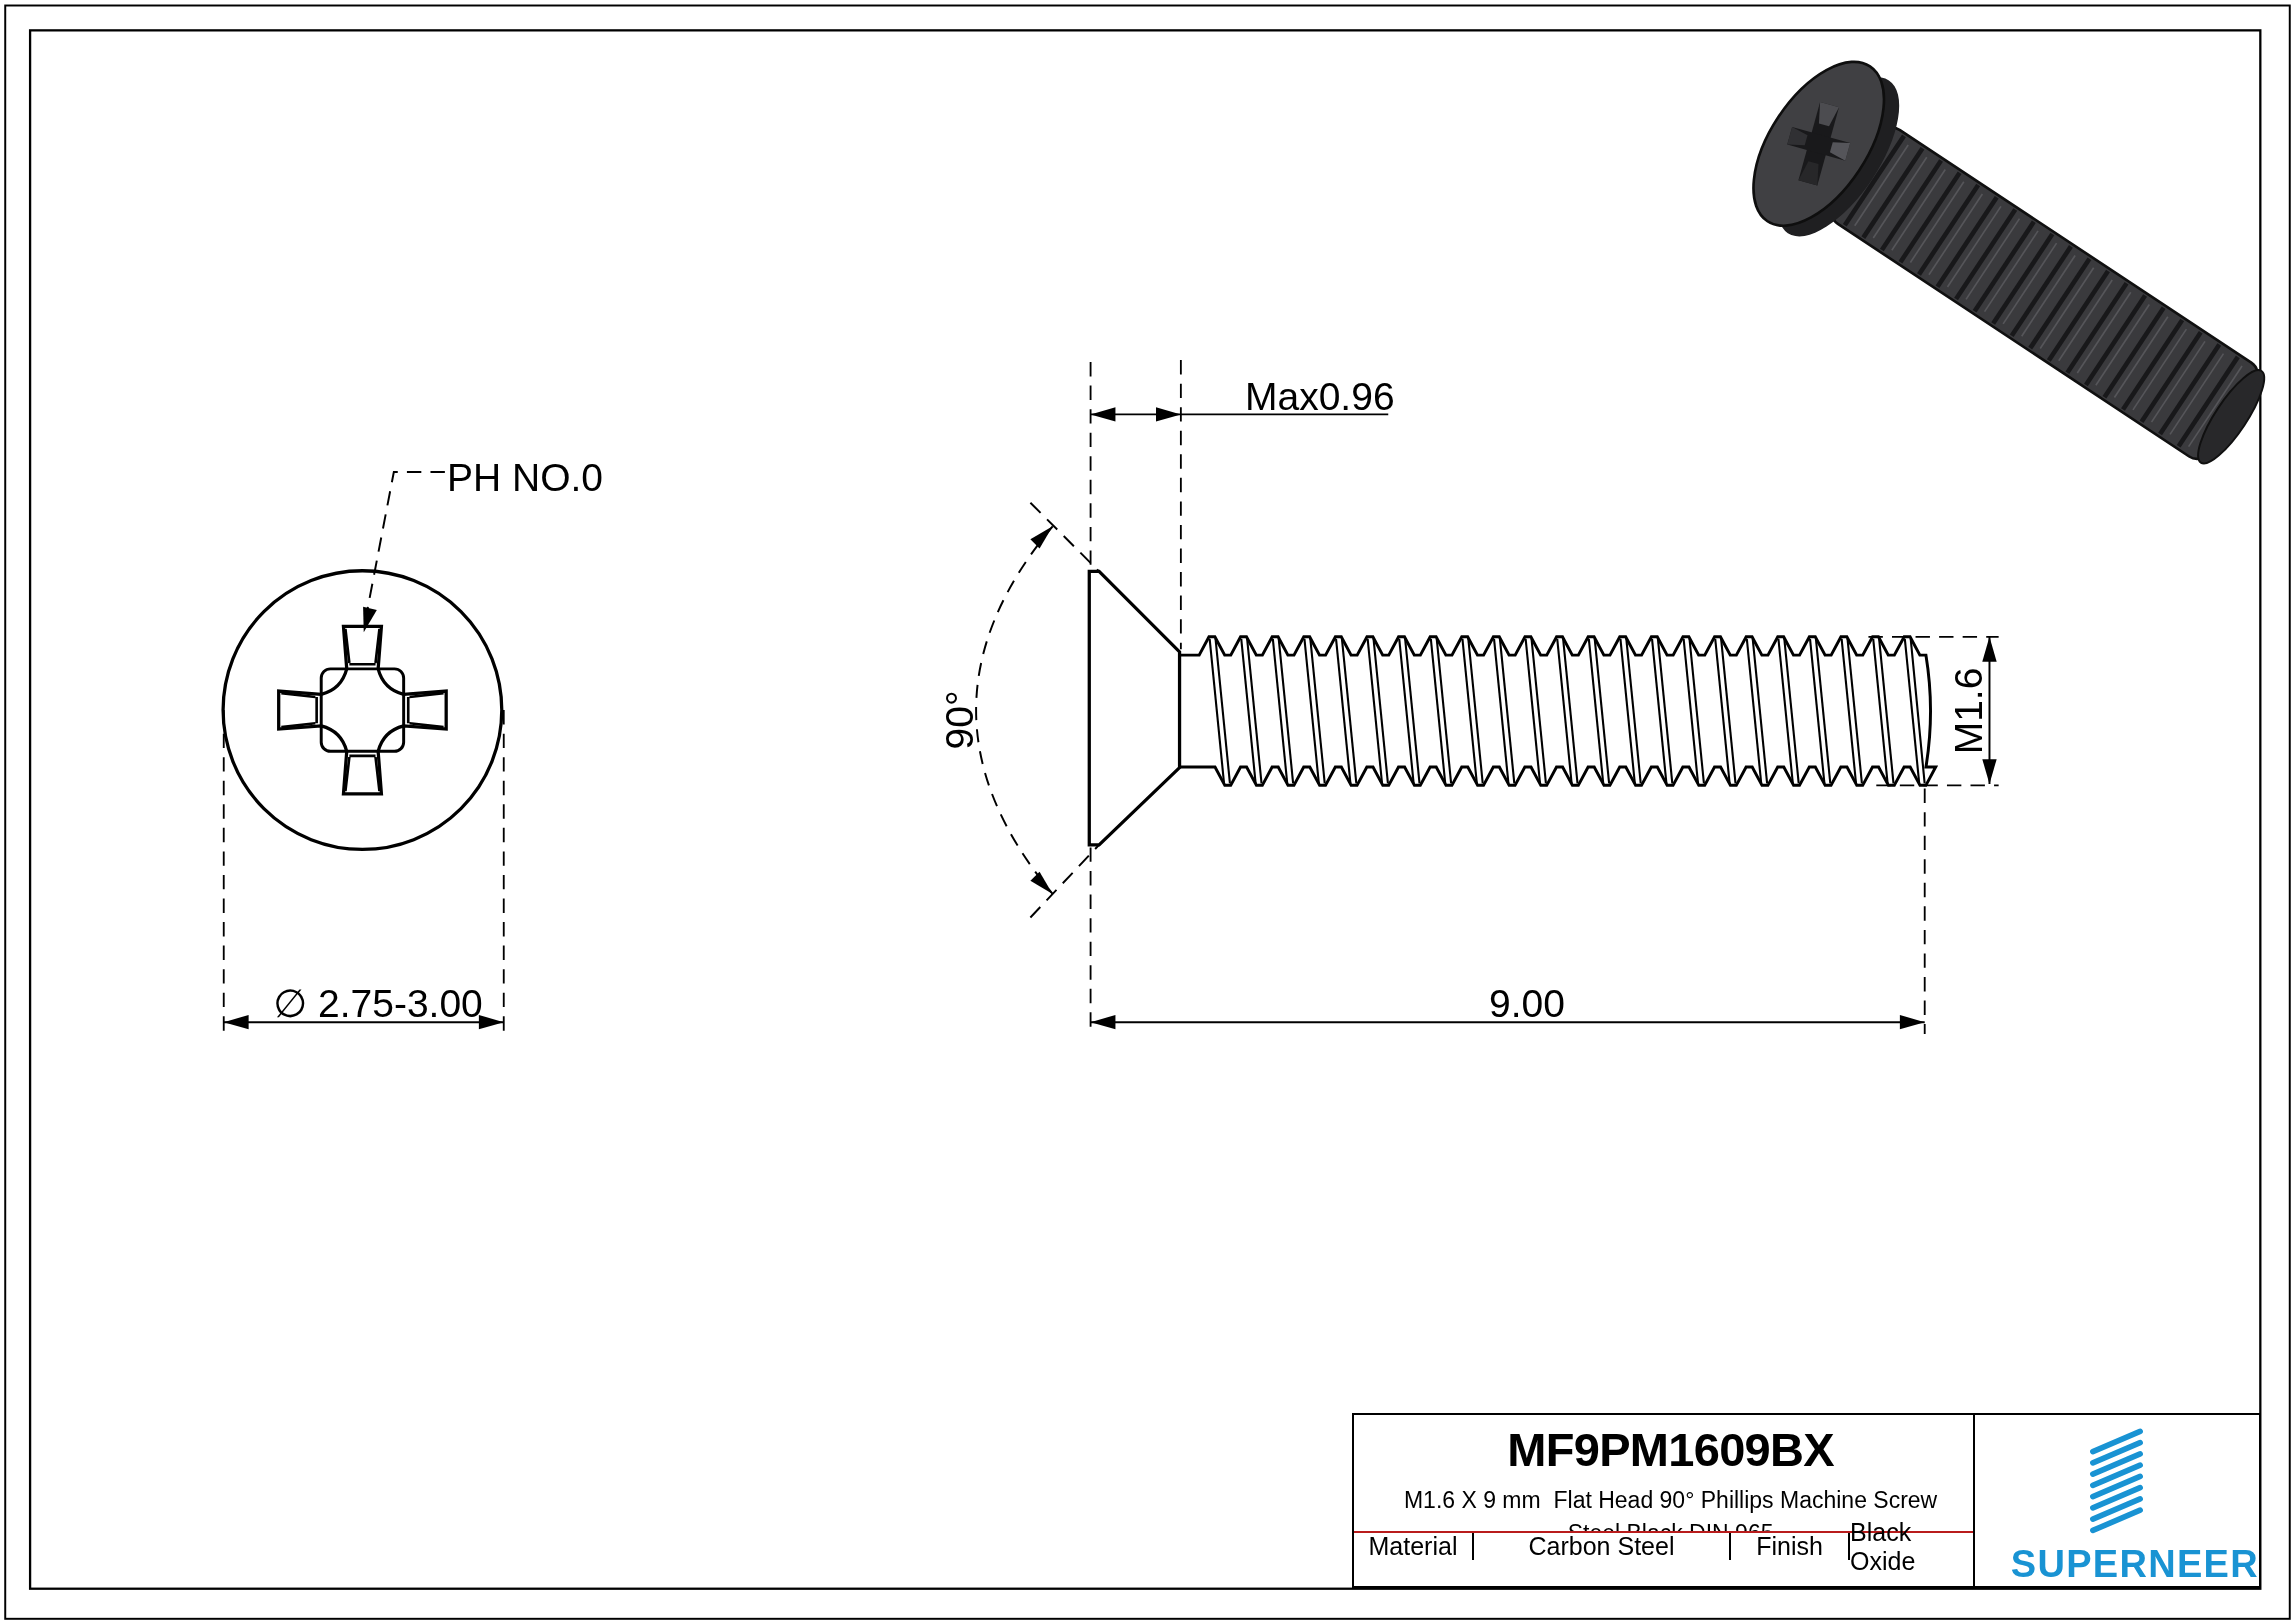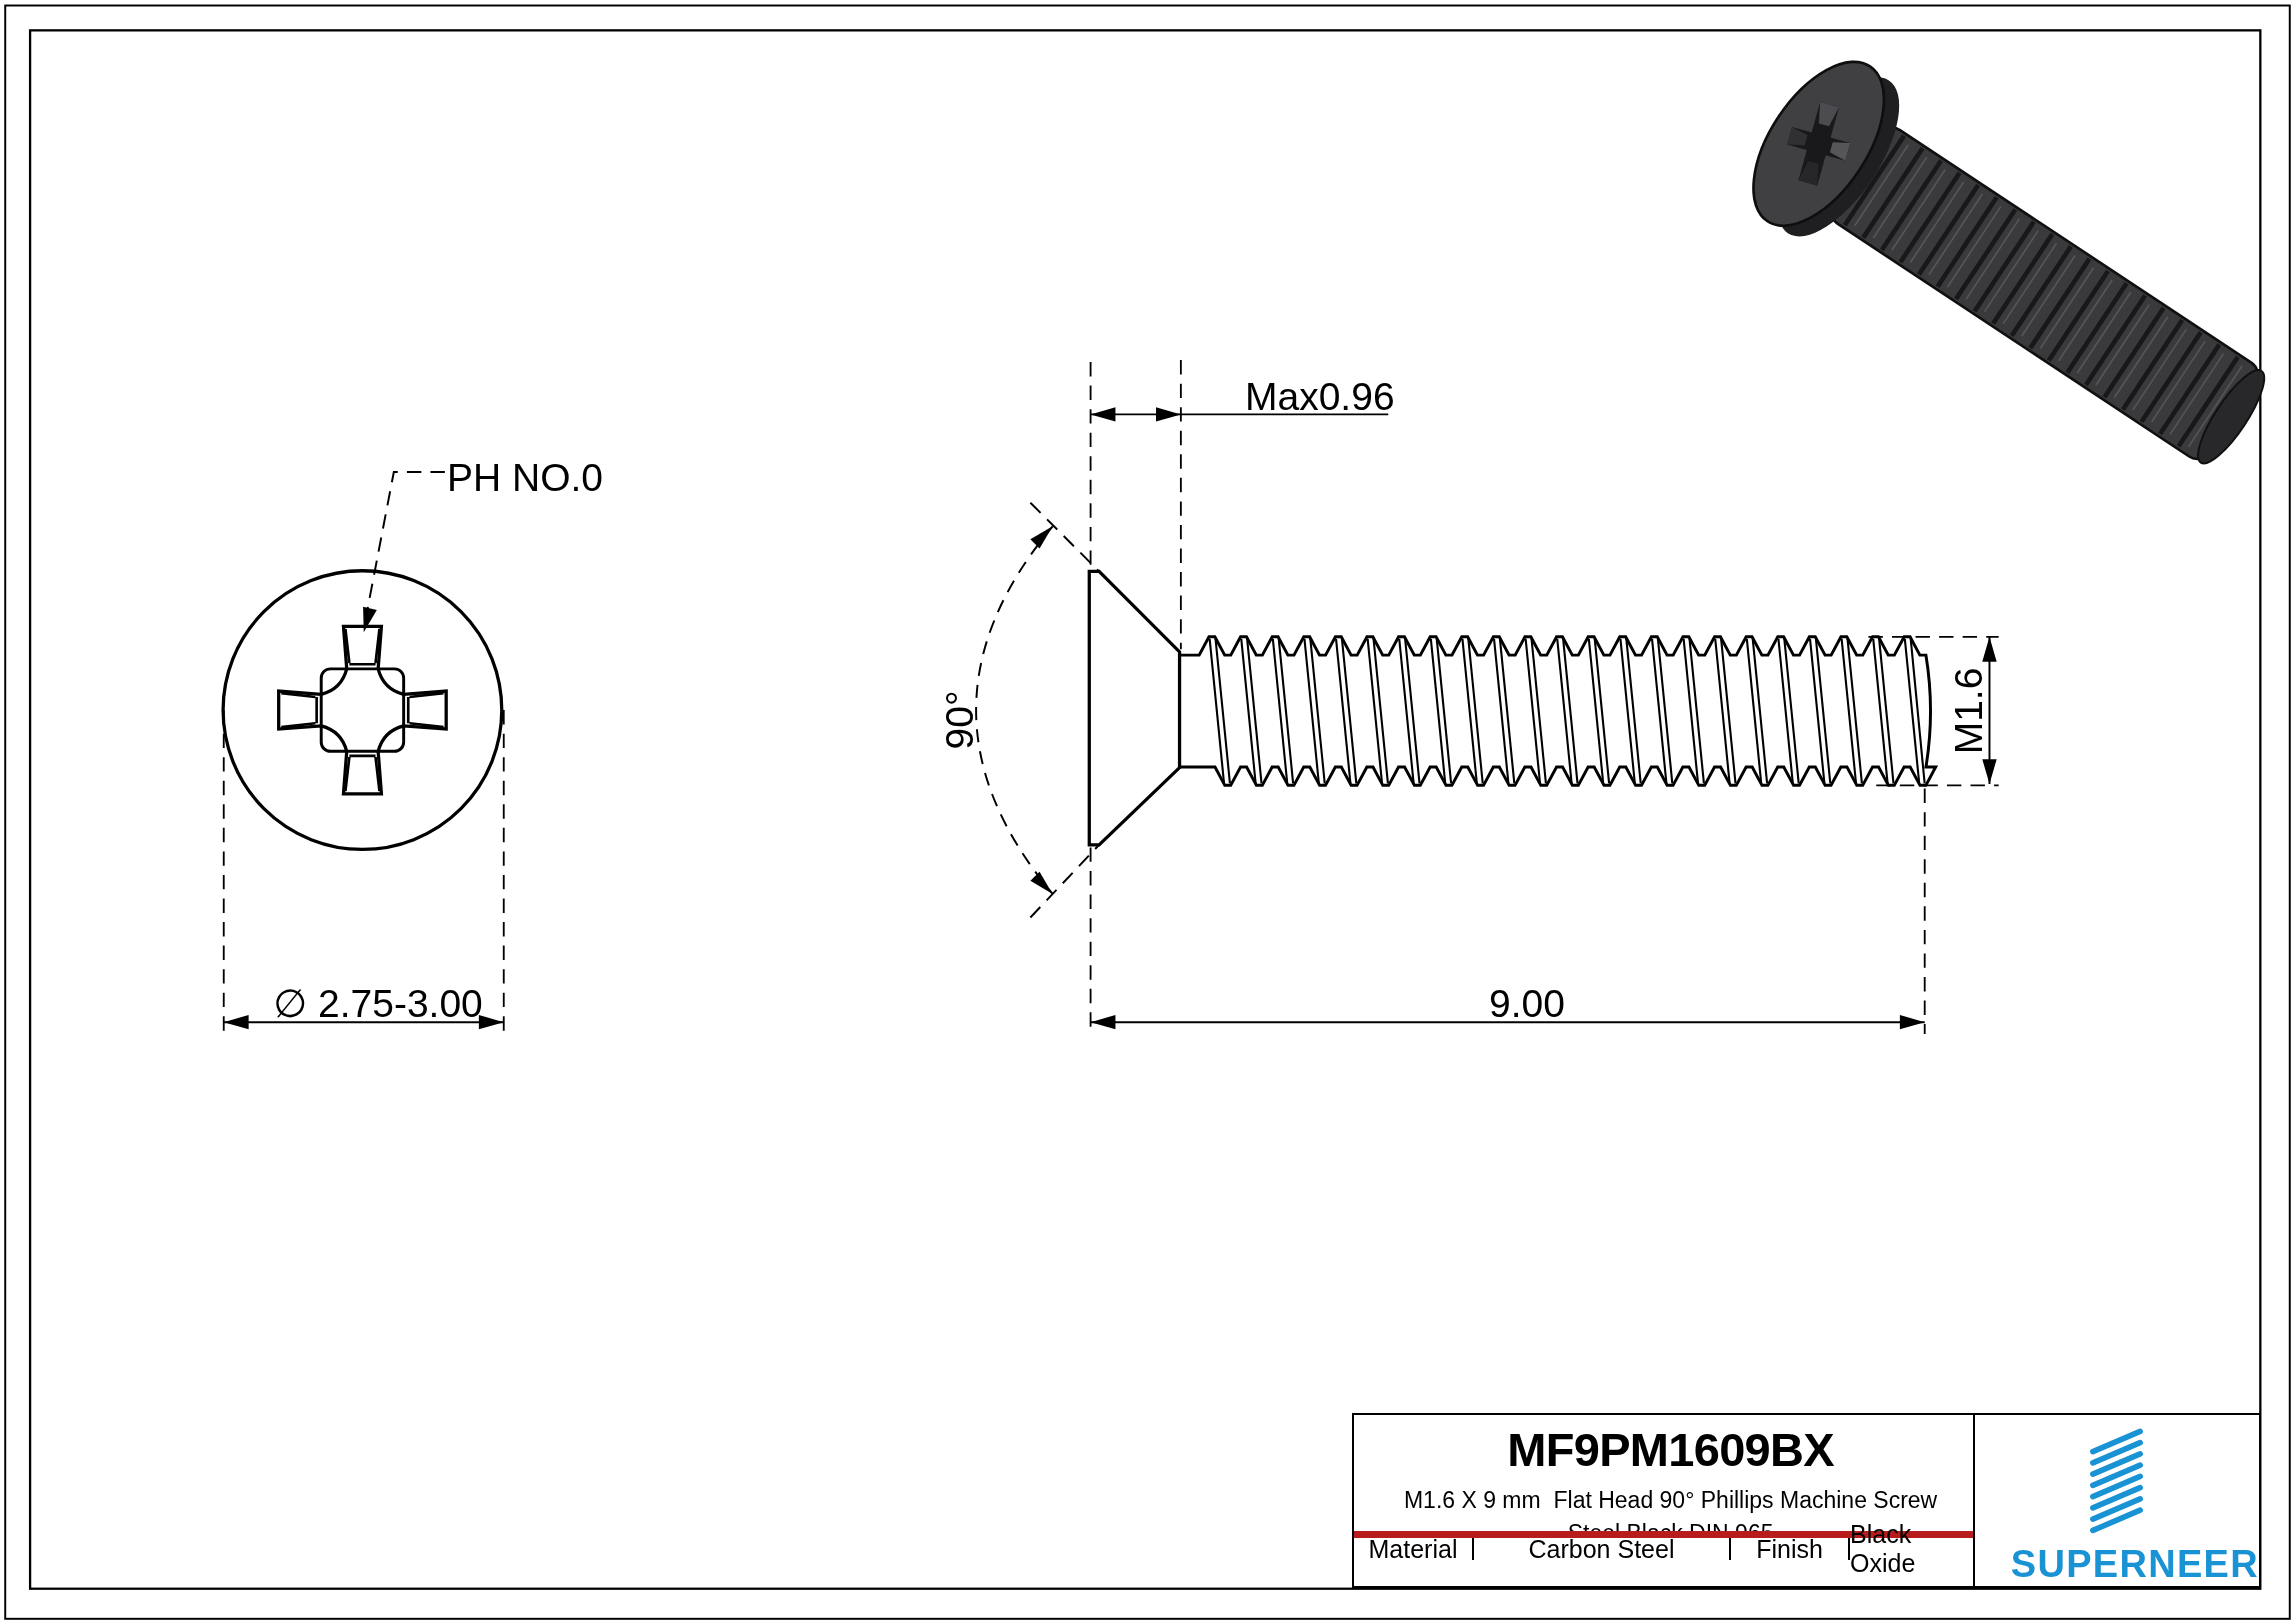--- a/index.html
+++ b/index.html
@@ -11,21 +11,21 @@
   .rot{transform:translate(-50%,-50%) rotate(-90deg);}
   .email{position:absolute;left:302px;top:1513px;font-size:43px;letter-spacing:0.7px;}
   
   .tblock{position:absolute;left:1352px;top:1413px;width:909px;height:175px;
           border:2.6px solid #000;box-sizing:border-box;display:flex;background:#fff;}
   .tb-left{width:663px;display:flex;flex-direction:column;box-sizing:border-box;}
   .tb-desc{height:116px;box-sizing:border-box;padding-left:14.4px;overflow:hidden;text-align:center;}
   .pn{font-size:47px;font-weight:bold;letter-spacing:-0.7px;margin-top:6.5px;}
   .desc1{font-size:23px;margin-top:10.5px;white-space:pre;}
   .desc2{font-size:23px;margin-top:5.9px;white-space:pre;}
-  .tb-row{display:flex;border-top:7px solid #b91c1c;box-sizing:border-box;}
+  .tb-row{display:flex;border-top:2px solid #b91c1c;box-sizing:border-box;}
   .r1{height:29.4px;}
   .r2{flex:1;}
   .cell{box-sizing:border-box;display:flex;align-items:center;justify-content:center;
         font-size:25px;border-right:2px solid #000;height:100%;}
   .cell:last-child{border-right:none;}
   .c-mat{width:120px;} .c-matv{width:257px;} .c-fin{width:119px;} .c-finv{flex:1;border-right:none;}
   .c-wt{width:120px;} .c-wtv{width:257px;} .c-url{flex:1;border-right:none;}
   .url{color:var(--linkblue);}
   .tb-logo{flex:1;border-left:2px solid #000;box-sizing:border-box;display:flex;
            flex-direction:column;align-items:center;}

